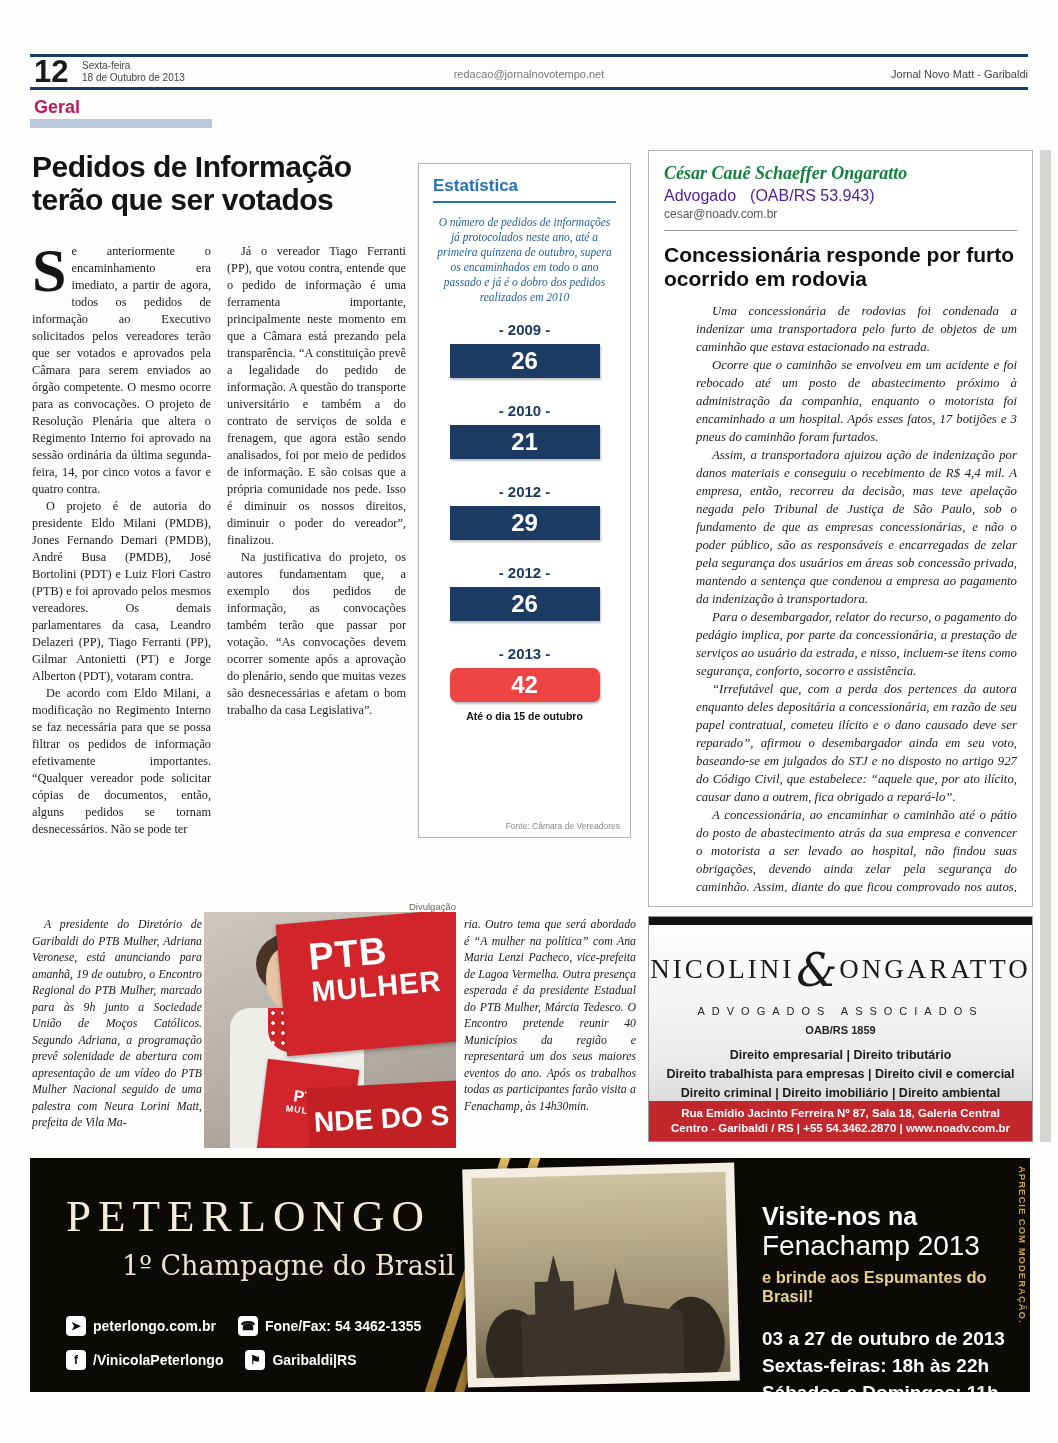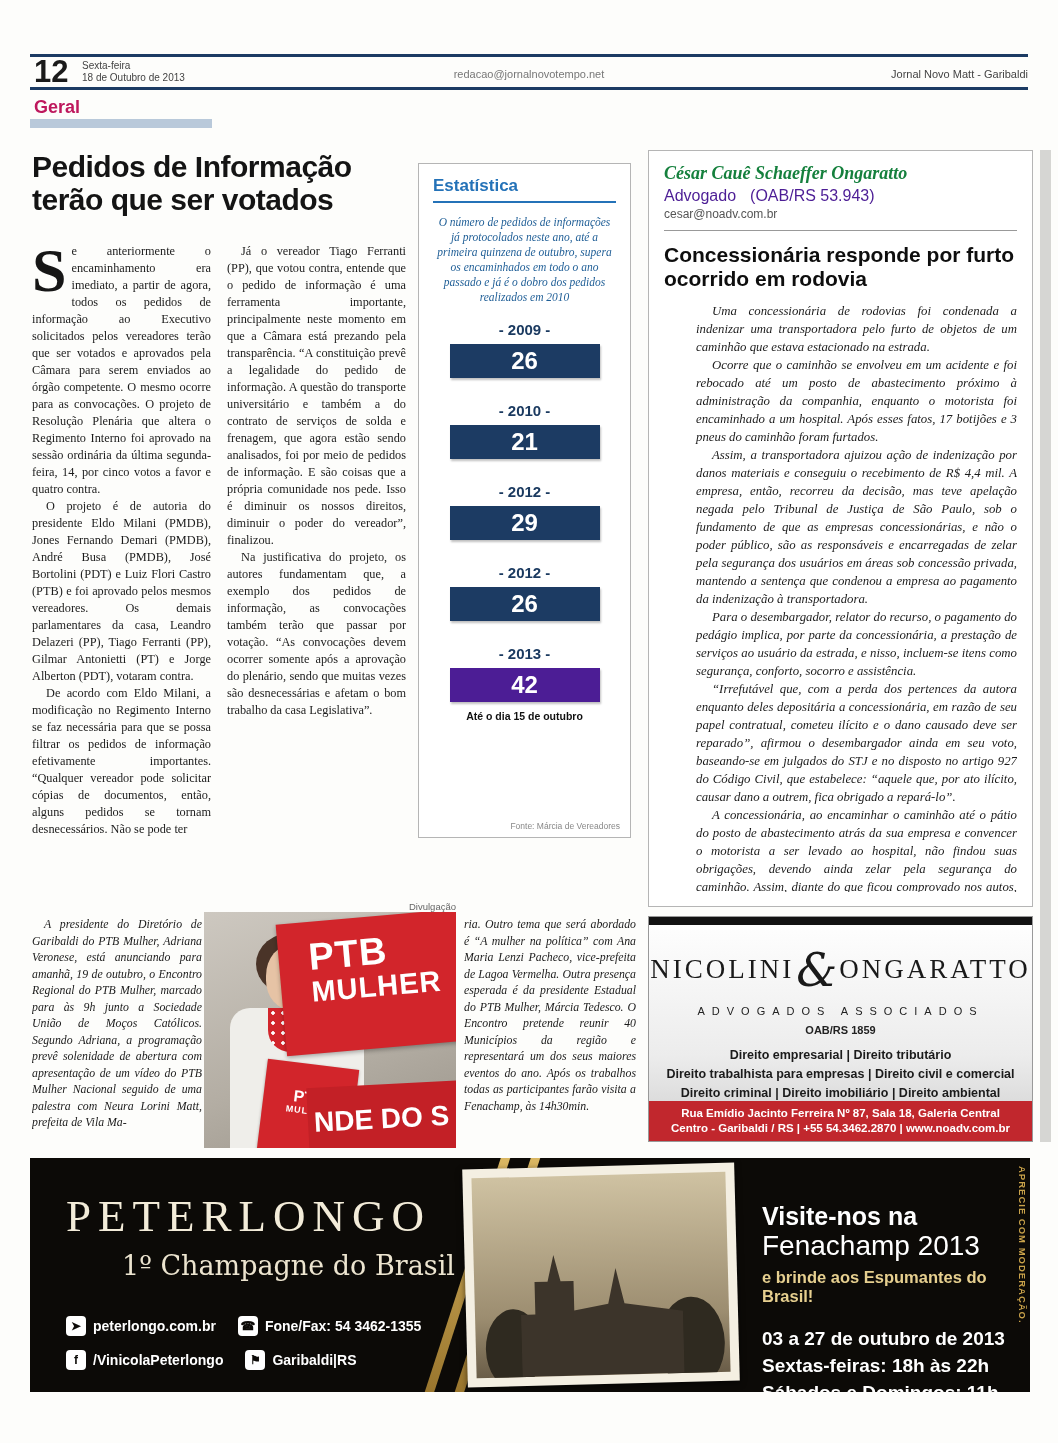--- a/index.html
+++ b/index.html
@@ -23,21 +23,21 @@
   .bodycol p.indent { text-indent:14px; }
   .dropcap { float:left; font-family:"Liberation Serif", serif; font-weight:700; font-size:62px; line-height:50px; padding:2px 5px 0 0; color:#161616; }
 
   
   .stats-box { border:1px solid #b5b5b5; background:#fff; padding:12px 14px; }
   .stats-title { font-size:17px; font-weight:700; color:#2472b8; padding-bottom:5px; border-bottom:2px solid #2472b8; margin-bottom:12px; }
   .stats-intro { font-family:"Liberation Serif", serif; font-style:italic; font-size:11.5px; line-height:15px; color:#1f5e96; text-align:center; margin-bottom:16px; }
   .stat-group { text-align:center; margin-bottom:24px; }
   .stat-year { font-size:15px; font-weight:700; color:#1b3a60; margin-bottom:6px; }
   .stat-bar { width:150px; height:34px; margin:0 auto; background:#1c3b63; color:#fff; font-weight:700; font-size:24px; line-height:34px; text-align:center; box-shadow:1px 2px 2px rgba(0,0,0,0.25); }
-  .stat-bar.red { background:#4c1d95; }
+  .stat-bar.red { background:#ef4444;border-radius:7px; }
   .stats-note { font-size:10.5px; font-weight:700; text-align:center; color:#111; }
   .stats-source { position:absolute; right:10px; bottom:6px; font-size:8.5px; color:#888; }
 
   
   .lawyer-box { border:1px solid #b5b5b5; background:#fff; padding:12px 15px; }
   .lawyer-name { font-family:"Liberation Serif", serif; font-style:italic; font-weight:700; font-size:18px; color:#15803d; }
   .lawyer-meta { font-size:16px; color:#4c1d95; margin-top:3px; }
   .lawyer-meta .oab { margin-left:14px; }
   .lawyer-mail { font-size:12px; color:#555; margin-top:2px; }
   .lawyer-hr { border:0; border-top:1px solid #999; margin:9px 0 12px 0; }
@@ -153,21 +153,21 @@
     </div>
     <div class="stat-group">
       <div class="stat-year">- 2012 -</div>
       <div class="stat-bar">26</div>
     </div>
     <div class="stat-group" style="margin-bottom:8px;">
       <div class="stat-year">- 2013 -</div>
       <div class="stat-bar red">42</div>
     </div>
     <div class="stats-note">Até o dia 15 de outubro</div>
-    <div class="stats-source">Fonte: Márcia de Vereadores</div>
+    <div class="stats-source">Fonte: Câmara de Vereadores</div>
   </div>
 
   <div class="abs lawyer-box" style="left:648px; top:150px; width:385px; height:757px;">
     <div class="lawyer-name">César Cauê Schaeffer Ongaratto</div>
     <div class="lawyer-meta">
       <span>Advogado</span><span class="oab">(OAB/RS 53.943)</span>
     </div>
     <div class="lawyer-mail">cesar@noadv.com.br</div>
     <hr class="lawyer-hr">
     <div class="lawyer-headline">Concessionária responde por furto ocorrido em rodovia</div>

